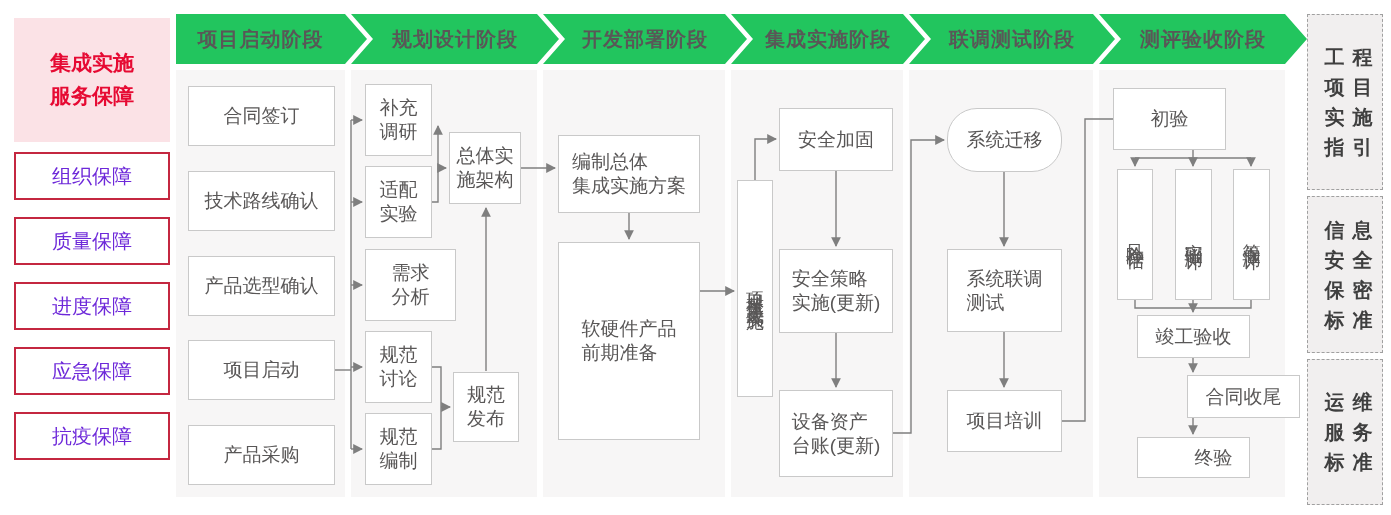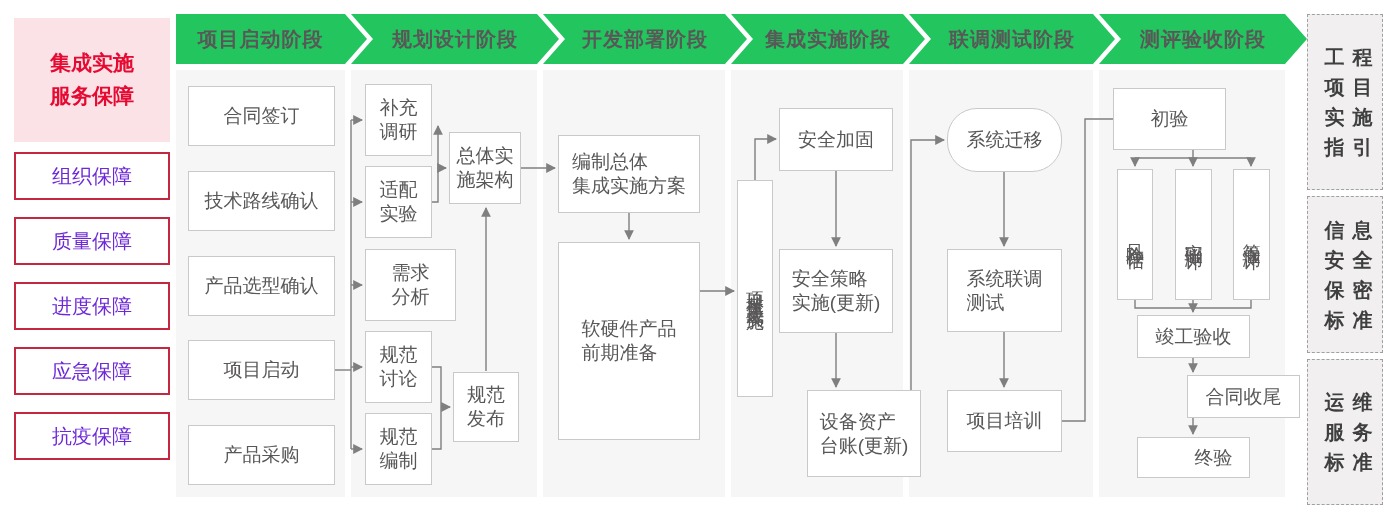--- a/index.html
+++ b/index.html
@@ -148,21 +148,21 @@
 
   <div class="node" style="left:558px;top:135px;width:142px;height:78px;">编制总体
 集成实施方案</div>
   <div class="node" style="left:558px;top:242px;width:142px;height:198px;">软硬件产品
 前期准备</div>
 
   <div class="node vert" style="left:737px;top:180px;width:36px;height:217px;">项目整体集成实施</div>
   <div class="node" style="left:779px;top:108px;width:114px;height:63px;">安全加固</div>
   <div class="node" style="left:779px;top:249px;width:114px;height:84px;">安全策略
 实施(更新)</div>
-  <div class="node" style="left:779px;top:390px;width:114px;height:87px;margin-left:28px;">设备资产
+  <div class="node" style="left:779px;top:390px;width:114px;height:87px;">设备资产
 台账(更新)</div>
 
   <div class="node" style="left:947px;top:108px;width:115px;height:64px;border-radius:30px;">系统迁移</div>
   <div class="node" style="left:947px;top:249px;width:115px;height:83px;">系统联调
 测试</div>
   <div class="node" style="left:947px;top:390px;width:115px;height:62px;">项目培训</div>
 
   <div class="node" style="left:1097px;top:88px;width:113px;height:62px;margin-left:16px;">初验</div>
   <div class="node vert" style="left:1117px;top:169px;width:36px;height:131px;">风险评估</div>
   <div class="node vert" style="left:1175px;top:169px;width:37px;height:131px;">密码测评</div>

